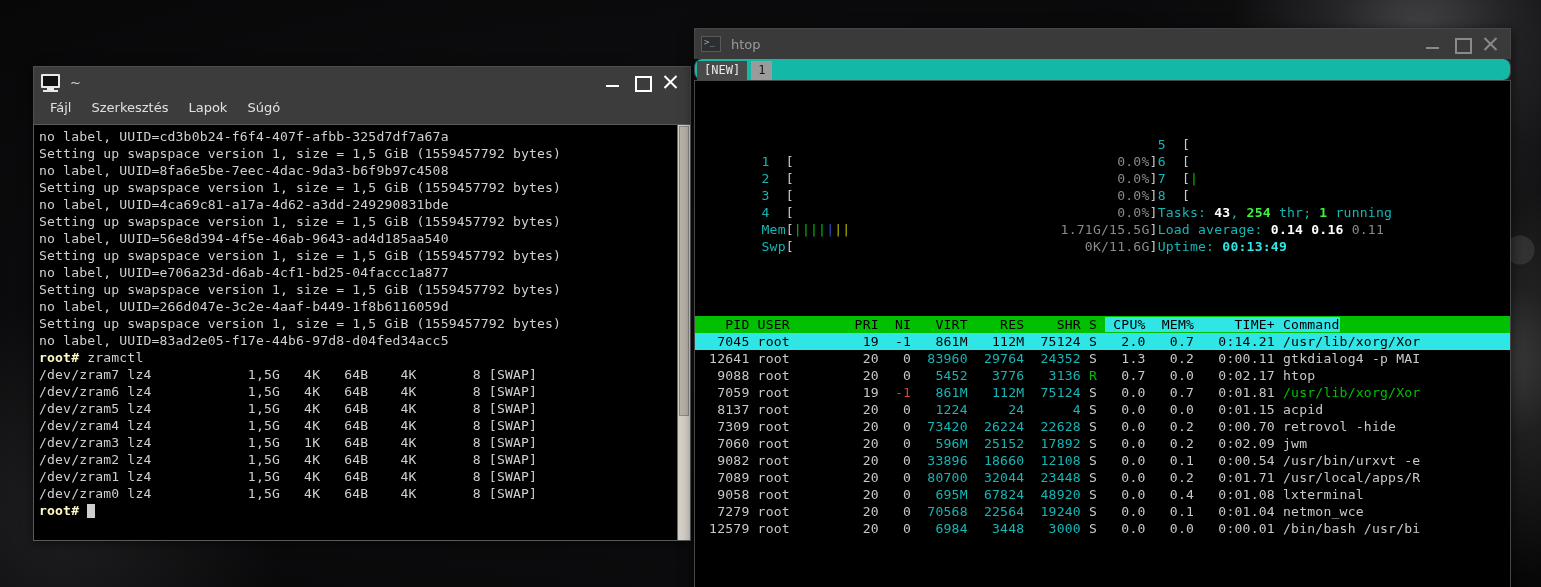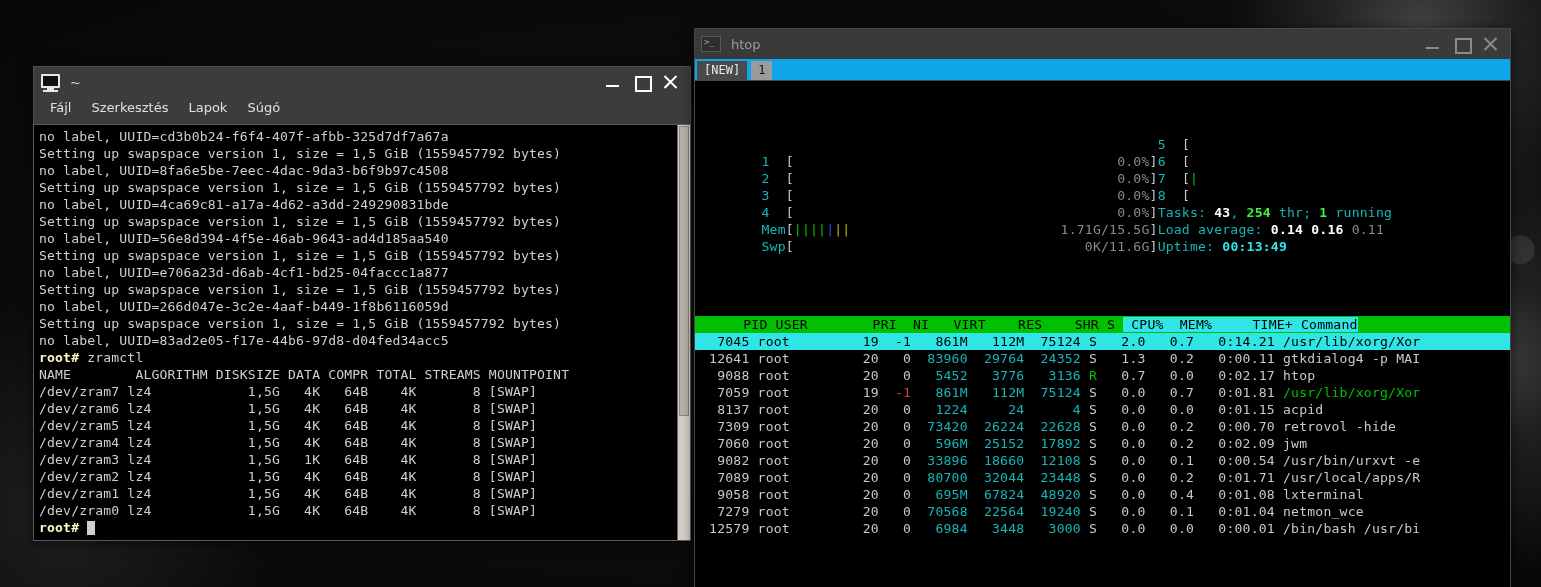--- a/index.html
+++ b/index.html
@@ -135,23 +135,23 @@
   .prompt-icon {
     position: absolute; left: 0; top: 1px; width: 20px; height: 16px;
     background: #2e2e30; border: 1px solid #595959;
   }
   .prompt-icon::after {
     content: ">_"; position: absolute; left: 2px; top: 0px;
     font-family: "DejaVu Sans Mono", monospace; font-size: 9px; color: #8ea9bd;
   }
   .tabbar {
     display: flex; align-items: flex-end;
-    background: #0ea5e9;
+    background: #14b8a6;
     border-left: 1px solid #474747; border-right: 1px solid #474747;
-    height: 21px; padding: 0 0 0 2px;
+    height: 21px; padding: 0 0 0 2px; border-radius: 8px;
   }
   .tab {
     font-family: "DejaVu Sans Mono", monospace;
     font-size: 12px; color: #e9e9e9;
     background: #4a4a4a;
     padding: 2px 7px 2px 7px; height: 19px; line-height: 15px;
     margin-right: 4px; white-space: pre;
   }
   .tab.sel { background: #9b9b9b; color: #151515; }
   .htop-body {
@@ -175,21 +175,21 @@
   .gy   { color: #8a8a8a; }
   .rd   { color: #d04040; }
   .bl   { color: #3050d0; }
   .yl   { color: #b8b800; }
 
   .meters { padding-left: 18px; }
   .meter-col { display: inline-block; }
 
   .hdrbar {
     background: #00c000; color: #000000;
-    margin: 10px 0 0 0; padding-left: 24px;
+    margin: 10px 0 0 0; padding-left: 6px;
     display: block;
   }
   .hdrbar .act { background: #2fe5e5; color: #000000; }
   .selrow { background: #2fe5e5; color: #000000; }
   .proc { padding-left: 6px; display: block; }
 </style>
 </head>
 <body>
 
 <div id="desktop"></div>
@@ -225,21 +225,20 @@
         <div class="term-line">no label, UUID=4ca69c81-a17a-4d62-a3dd-249290831bde</div>
         <div class="term-line">Setting up swapspace version 1, size = 1,5 GiB (1559457792 bytes)</div>
         <div class="term-line">no label, UUID=56e8d394-4f5e-46ab-9643-ad4d185aa540</div>
         <div class="term-line">Setting up swapspace version 1, size = 1,5 GiB (1559457792 bytes)</div>
         <div class="term-line">no label, UUID=e706a23d-d6ab-4cf1-bd25-04faccc1a877</div>
         <div class="term-line">Setting up swapspace version 1, size = 1,5 GiB (1559457792 bytes)</div>
         <div class="term-line">no label, UUID=266d047e-3c2e-4aaf-b449-1f8b6116059d</div>
         <div class="term-line">Setting up swapspace version 1, size = 1,5 GiB (1559457792 bytes)</div>
         <div class="term-line">no label, UUID=83ad2e05-f17e-44b6-97d8-d04fed34acc5</div>
         <div class="term-line prompt"><span class="pr">root#</span> zramctl</div>
-        <div class="term-line">NAME        ALGORITHM DISKSIZE DATA COMPR TOTAL STREAMS MOUNTPOINT</div>
         <div class="term-line">/dev/zram7 lz4            1,5G   4K   64B    4K       8 [SWAP]</div>
         <div class="term-line">/dev/zram6 lz4            1,5G   4K   64B    4K       8 [SWAP]</div>
         <div class="term-line">/dev/zram5 lz4            1,5G   4K   64B    4K       8 [SWAP]</div>
         <div class="term-line">/dev/zram4 lz4            1,5G   4K   64B    4K       8 [SWAP]</div>
         <div class="term-line">/dev/zram3 lz4            1,5G   1K   64B    4K       8 [SWAP]</div>
         <div class="term-line">/dev/zram2 lz4            1,5G   4K   64B    4K       8 [SWAP]</div>
         <div class="term-line">/dev/zram1 lz4            1,5G   4K   64B    4K       8 [SWAP]</div>
         <div class="term-line">/dev/zram0 lz4            1,5G   4K   64B    4K       8 [SWAP]</div>
         <div class="term-line prompt"><span class="pr">root#</span> <span class="cursor"></span></div>
       </div>

